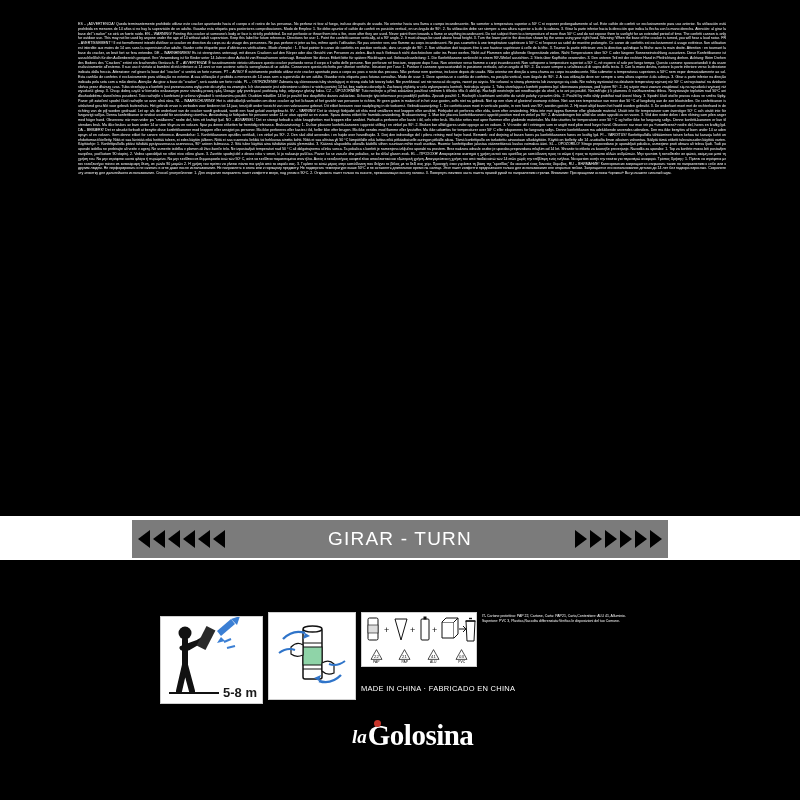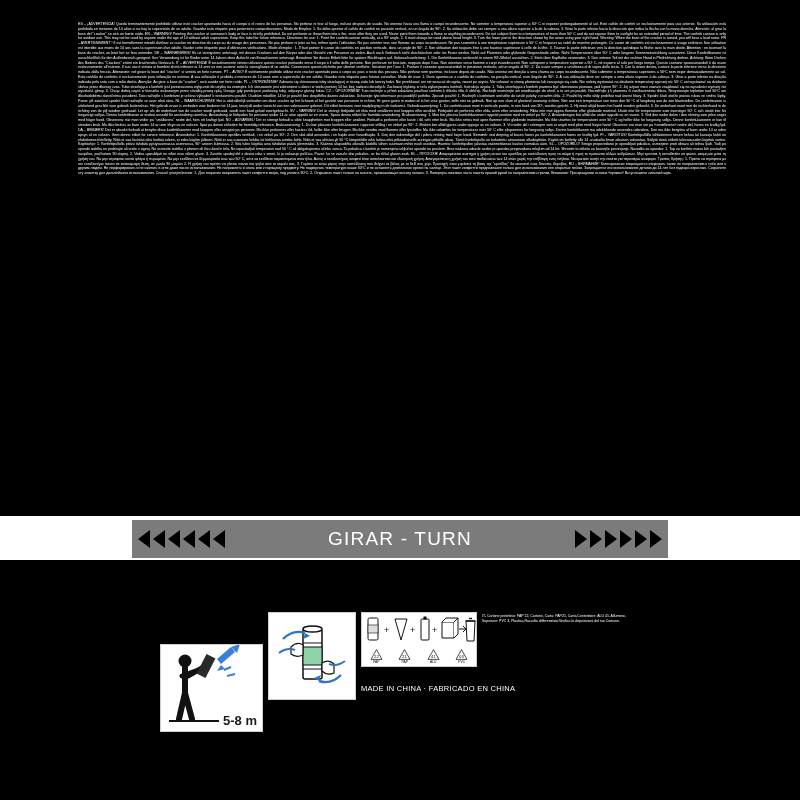--- a/index.html
+++ b/index.html
@@ -98,21 +98,21 @@
 
   
   .picto {
     position: absolute;
     background: #ffffff;
     border: 1px solid #cfcfcf;
     box-sizing: border-box;
   }
   #picto-distance {
     left: 160px;
-    top: 644px;
+    top: 616px;
     width: 103px;
     height: 88px;
   }
   #picto-twist {
     left: 268px;
     top: 612px;
     width: 88px;
     height: 88px;
   }
   #picto-recycling {
@@ -356,14 +356,19 @@
     </div>
   </div>
 
   <div class="materials-text">
     <div>IT- Cartone protettivo: PAP 22, Cartone, Carta: PAP21, Carta,Contenitore: ALU 41, Alluminio.</div>
     <div>Superiore: PVC 3, Plastica,Raccolta differenziata:Verifica le disposizioni del tuo Comune.</div>
   </div>
 
   <div class="made-in">MADE IN CHINA  ·  FABRICADO EN CHINA</div>
 
+  <div class="brand">
+    <span class="la">la</span>
+    <span class="golosina">Golosina</span>
+    <span class="gdot"></span>
+  </div>
 
 </div>
 
 </body></html>

